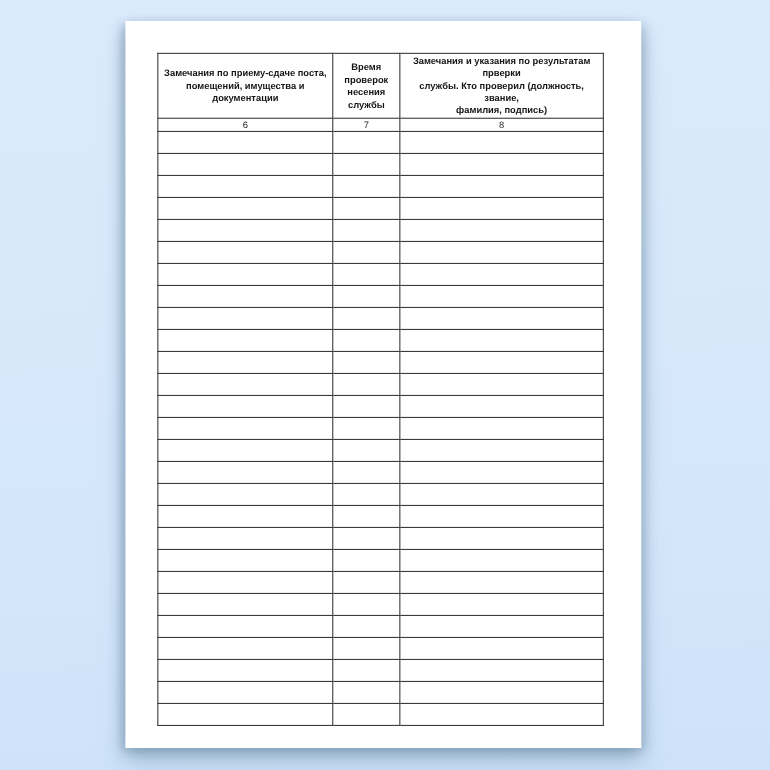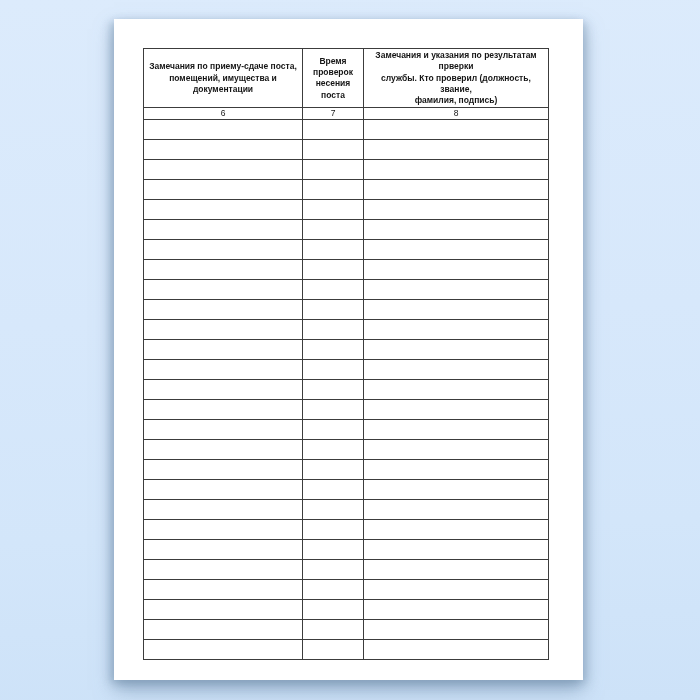--- a/index.html
+++ b/index.html
@@ -87,21 +87,21 @@
         <col class="col-2">
         <col class="col-3">
       </colgroup>
       <thead>
         <tr class="header-row">
           <th>Замечания по приему-сдаче поста,
 помещений, имущества и документации</th>
           <th>Время
 проверок
 несения
-поста</th>
+службы</th>
           <th>Замечания и указания по результатам прверки
 службы. Кто проверил (должность, звание,
 фамилия, подпись)</th>
         </tr>
         <tr class="number-row">
           <td>6</td>
           <td>7</td>
           <td>8</td>
         </tr>
       </thead>

